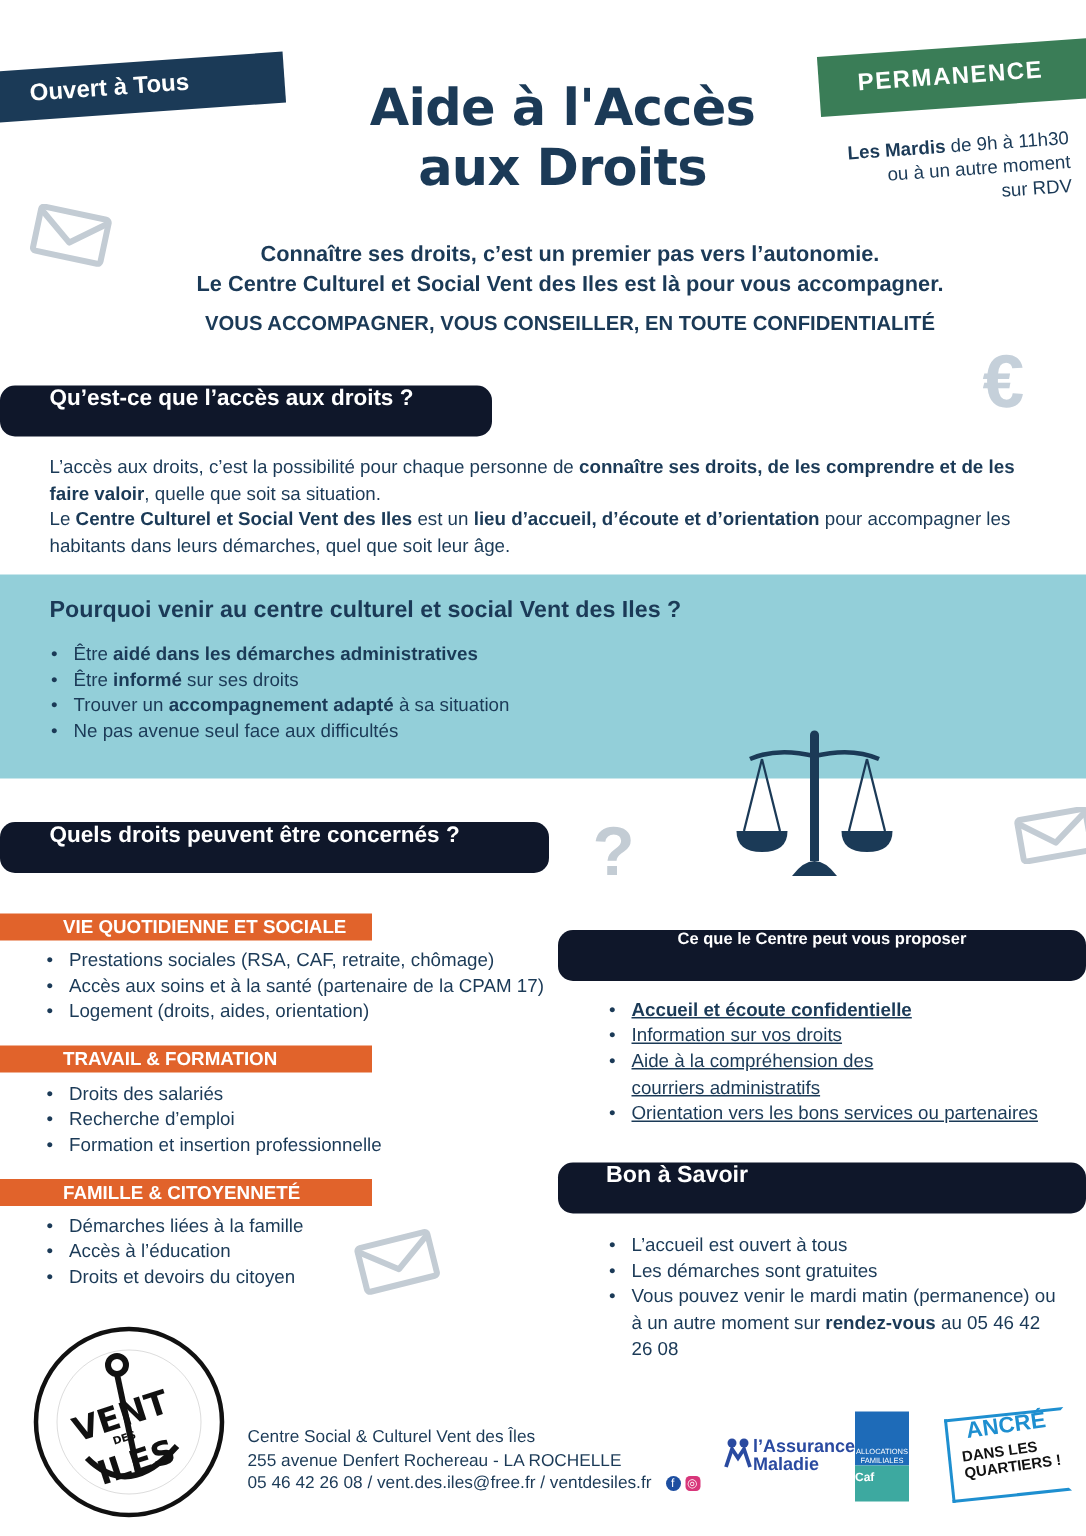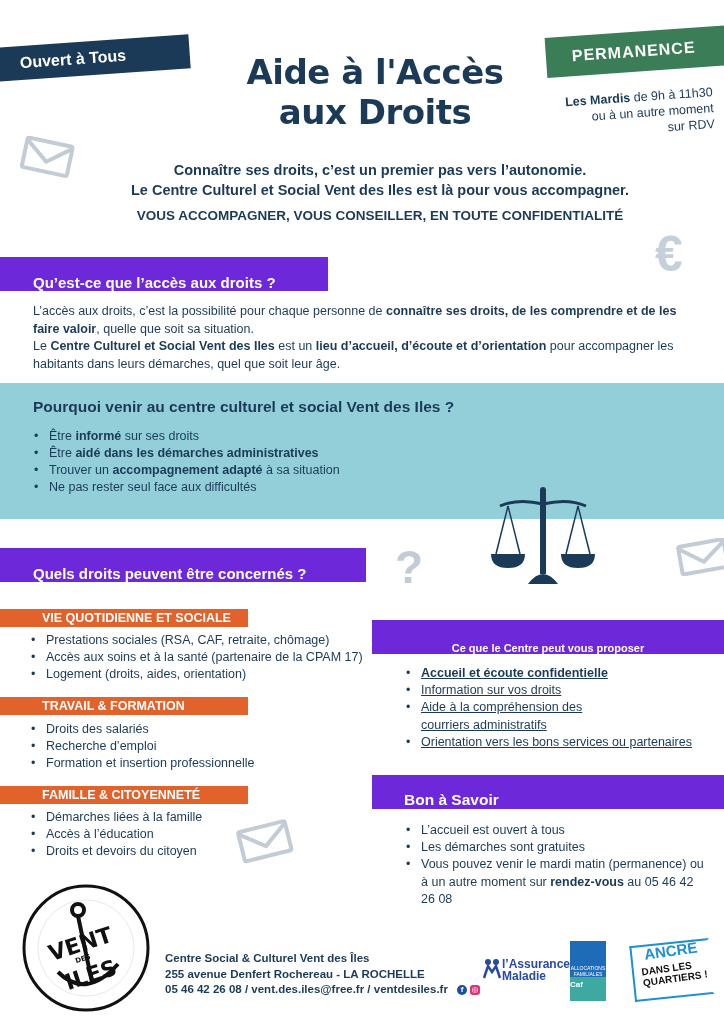--- a/index.html
+++ b/index.html
@@ -18,22 +18,22 @@
                  letter-spacing: 1px; display: flex; align-items: center; padding-left: 26px; }
   .perm-text { left: 540px; top: 84px; width: 172px; text-align: right; font-size: 12.5px; line-height: 16px;
                color: #1b3a57; transform: rotate(-4deg); transform-origin: right top; }
   .perm-text b { font-weight: bold; }
 
   .intro { left: 80px; top: 160px; width: 600px; text-align: center; font-weight: bold; font-size: 14.5px;
            line-height: 20px; color: #1b3a57; }
   .intro .caps { margin-top: 6px; font-size: 13.5px; letter-spacing: 0; }
 
   
-  .green-hdr { background: #6d28d9; color: #fff; font-weight: bold; font-size: 15px;
-               display: flex; align-items: flex-end; }
+  .green-hdr { background: #0f172a; color: #fff; font-weight: bold; font-size: 15px;
+               display: flex; align-items: flex-start; border-radius: 10px; }
   .h1 { left: 0; top: 257px; width: 328px; height: 34px; padding-left: 33px; }
   .para { left: 33px; top: 303px; width: 664px; font-size: 12.5px; line-height: 17.5px; color: #1b3a57; }
   .para b { font-weight: bold; }
 
   .blue-band { left: 0; top: 383px; width: 724px; height: 136px; background: #93cfd9; }
   .blue-title { left: 33px; top: 398px; font-weight: bold; font-size: 15.5px; color: #1b3a57; }
   .blue-list { left: 33px; top: 428px; font-size: 12.5px; line-height: 17px; color: #1b3a57; list-style: none; }
   .blue-list li, .ul li { position: relative; padding-left: 16px; }
   .blue-list li::before, .ul li::before { content: "•"; position: absolute; left: 1px; top: 0; }
 
@@ -53,21 +53,21 @@
   .r1 { left: 405px; top: 665px; width: 310px; text-decoration: underline; }
   .h5 { left: 372px; top: 775px; width: 352px; height: 34px; padding-left: 32px; font-size: 15.5px; }
   .r2 { left: 405px; top: 822px; width: 310px; }
   .ul li b { font-weight: bold; }
   .env { position: absolute; }
   .euro { left: 655px; top: 225px; font-size: 50px; font-weight: bold; color: #c5d0da; }
   .qmark { left: 395px; top: 540px; font-size: 46px; font-weight: bold; color: #c3ccd4; }
 
   
   .logo { left: 20px; top: 882px; width: 132px; height: 132px; }
-  .contact { left: 165px; top: 951px; font-size: 11.5px; line-height: 15.5px; font-weight: bold; color: #1b3a57; }
+  .contact { left: 165px; top: 951px; font-size: 11.5px; line-height: 15.5px; font-weight: normal; color: #1b3a57; }
   .social { display: inline-flex; gap: 3px; vertical-align: middle; margin-left: 6px; }
   .soc { width: 10px; height: 10px; border-radius: 50%; display: inline-block; color: #fff; font-size: 8px;
          text-align: center; line-height: 10px; }
   .fb { background: #1d4ea0; }
   .ig { background: #d8367a; border-radius: 3px; }
 
   .am { left: 478px; top: 952px; width: 92px; height: 40px; }
   .am-text { position: absolute; left: 24px; top: 6px; color: #2a4aa0; font-weight: bold; font-size: 12px; line-height: 12px; }
   .caf { left: 570px; top: 941px; width: 36px; height: 60px; }
   .caf-top { height: 36px; background: #1e6bb8; color: #fff; font-size: 5px; text-align: center; padding-top: 24px; }
@@ -121,24 +121,24 @@
     <span>L’accès aux droits, c’est la possibilité pour chaque personne de </span><b>connaître ses droits, de les comprendre et de les faire valoir</b><span>, quelle que soit sa situation.</span>
   </div>
   <div>
     <span>Le </span><b>Centre Culturel et Social Vent des Iles</b><span> est un </span><b>lieu d’accueil, d’écoute et d’orientation</b><span> pour accompagner les habitants dans leurs démarches, quel que soit leur âge.</span>
   </div>
 </div>
 
 <div class="abs blue-band"></div>
 <div class="abs blue-title">Pourquoi venir au centre culturel et social Vent des Iles ?</div>
 <ul class="abs blue-list">
+  <li><span>Être </span><b>aidé dans les démarches administratives</b><span></span></li>
   <li><span>Être </span><b>informé</b><span> sur ses droits</span></li>
-  <li><span>Être </span><b>aidé dans les démarches administratives</b><span></span></li>
   <li><span>Trouver un </span><b>accompagnement adapté</b><span> à sa situation</span></li>
-  <li><span>Ne pas rester seul face aux difficultés</span></li>
+  <li><span>Ne pas avenue seul face aux difficultés</span></li>
 </ul>
 
 <svg class="abs" style="left:488px;top:484px;" width="110" height="100" viewBox="0 0 110 100">
   <g fill="#1b3a57" stroke="#1b3a57">
     <path d="M12,22 Q30,14 55,20 Q80,14 98,22" fill="none" stroke-width="3"></path>
     <rect x="52" y="6" width="6" height="84" stroke="none"></rect>
     <circle cx="55" cy="6" r="3" stroke="none"></circle>
     <path d="M40,100 Q55,80 70,100 Z" stroke="none"></path>
     <line x1="20" y1="22" x2="8" y2="70" stroke-width="1.5"></line>
     <line x1="20" y1="22" x2="32" y2="70" stroke-width="1.5"></line>

